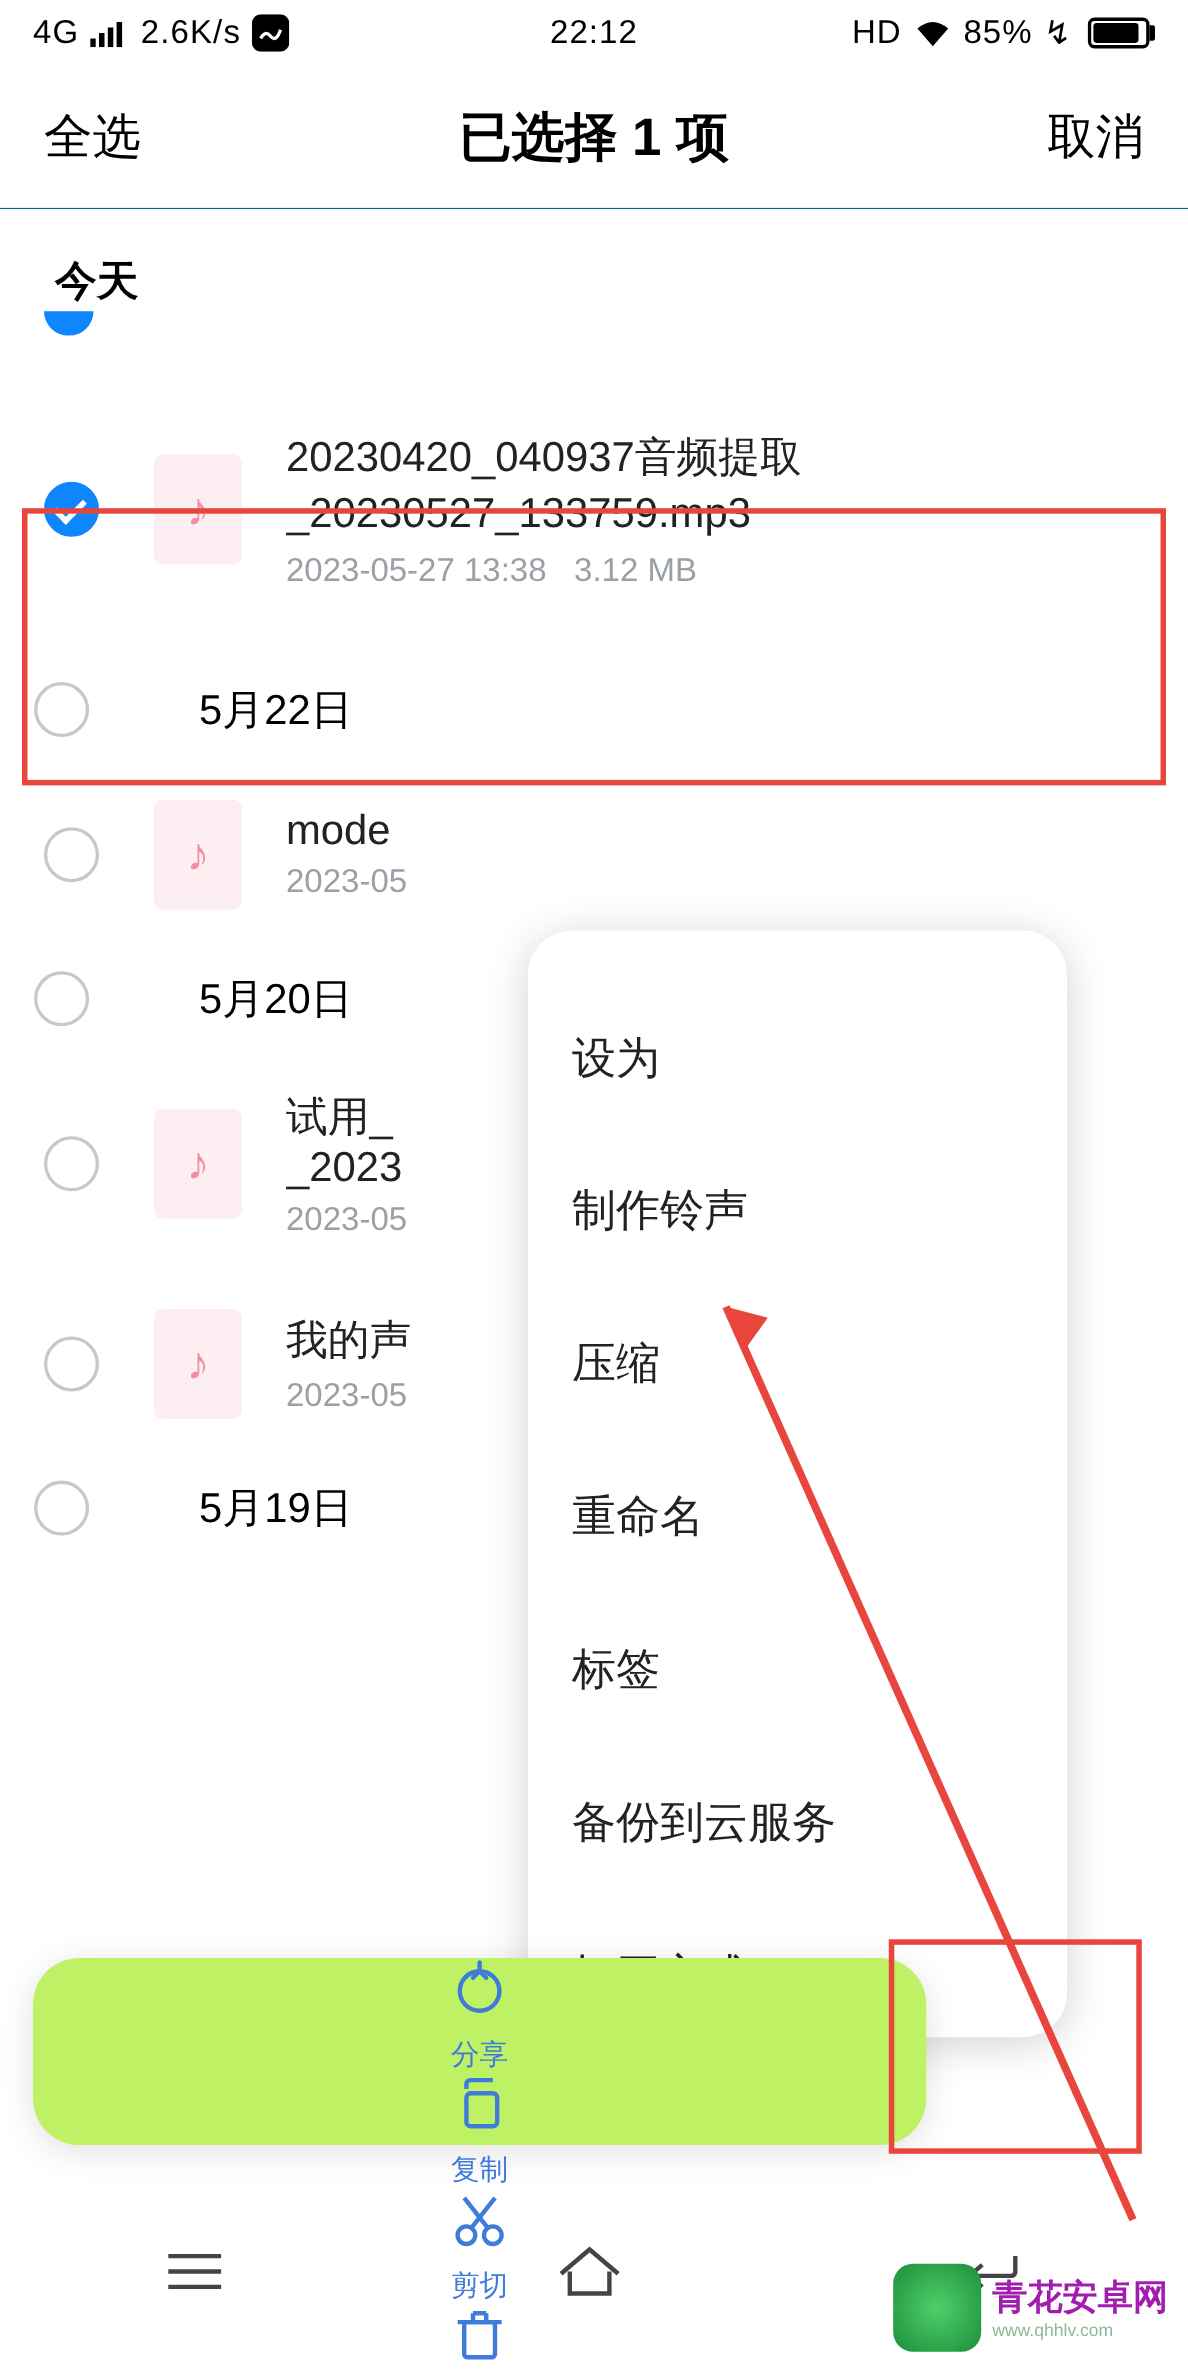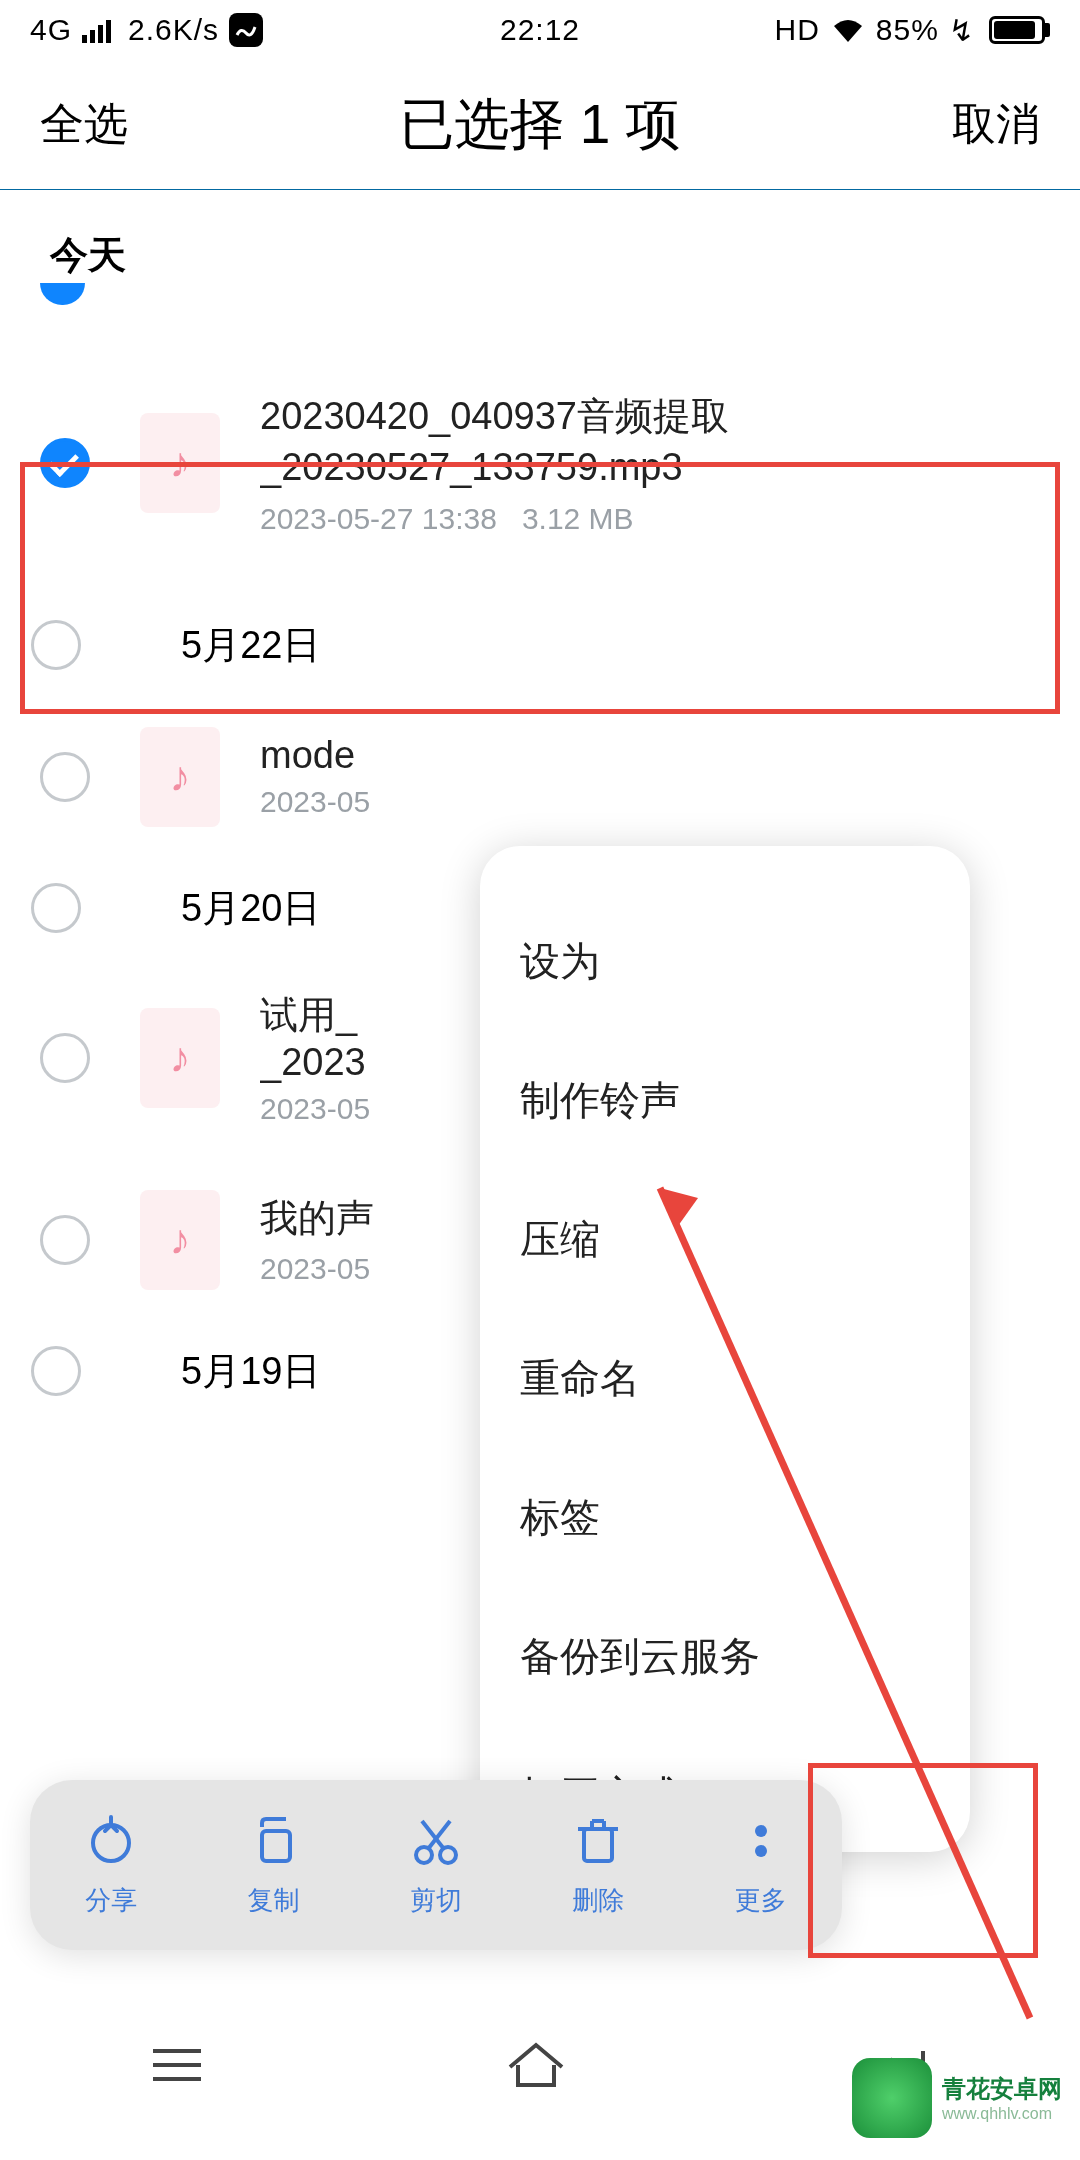--- a/index.html
+++ b/index.html
@@ -23,21 +23,21 @@
     .status-center { flex: 1; text-align: center; }
     .status-right { flex: 1; display: flex; align-items: center; justify-content: flex-end; gap: 10px; }
     .topbar {
       display: flex;
       align-items: center;
       height: 130px;
       padding: 0 40px;
       border-bottom: 1px solid #0369a1;
     }
     .topbar .tb-left { flex: 1; font-size: 44px; }
-    .topbar .tb-center { flex: 2; text-align: center; font-size: 55px; font-weight: 400; }
+    .topbar .tb-center { flex: 2; text-align: center; font-size: 48px; font-weight: 700; }
     .topbar .tb-right { flex: 1; text-align: right; font-size: 44px; }
     .section-label {
       font-size: 38px;
       font-weight: 600;
       padding: 40px 50px 20px;
     }
     .partial-checkbox-row { padding: 0 40px; height: 30px; position: relative; }
     .blue-arc {
       position: absolute; left: 40px; top: -18px;
       width: 45px; height: 22px;
@@ -112,26 +112,27 @@
       position: absolute;
       left: 630px; top: 1158px;
       width: 430px; height: 890px;
       pointer-events: none;
     }
     .bottom-toolbar {
       position: absolute;
       left: 30px; bottom: 210px;
       width: 812px;
       height: 170px;
-      background: #e5e5e5;
+      background: #bef264;
       border-radius: 42px;
       box-shadow: 0 6px 32px rgba(0,0,0,0.12);
       display: flex;
       align-items: center;
       justify-content: space-around;
+      flex-direction: column;
     }
     .tool-item {
       display: flex;
       flex-direction: column;
       align-items: center;
       color: #3f7bd9;
       font-size: 26px;
       gap: 14px;
       width: 120px;
     }
@@ -153,21 +154,21 @@
     }
     .nav-hamburger, .nav-home, .nav-back { color: #3a3a3a; }
     .nav-hamburger { font-size: 46px; letter-spacing: -4px; }
     .watermark {
       position: absolute;
       right: 18px; bottom: 22px;
       display: flex; align-items: center;
       gap: 10px;
     }
     .watermark .wm-img { width: 80px; height: 80px; background: radial-gradient(#4fcf6a,#1b8f3a); border-radius: 18px; }
-    .watermark .wm-text { font-size: 24px; color: #15803d; font-weight: 600; }
+    .watermark .wm-text { font-size: 32px; color: #a21caf; font-weight: 600; }
     .watermark .wm-sub { font-size: 16px; color: #8aba97; }
     .battery { display: inline-flex; align-items: center; }
     .bat-body { width: 56px; height: 28px; border: 3px solid #000; border-radius: 6px; position: relative; margin-left: 4px; }
     .bat-fill { position: absolute; left: 2px; top: 2px; bottom: 2px; width: 82%; background: #000; border-radius: 3px; }
     .bat-tip { width: 5px; height: 14px; background: #000; border-radius: 0 2px 2px 0; }
     svg { display: block; }
   </style>
 </head>
 <body>
 

